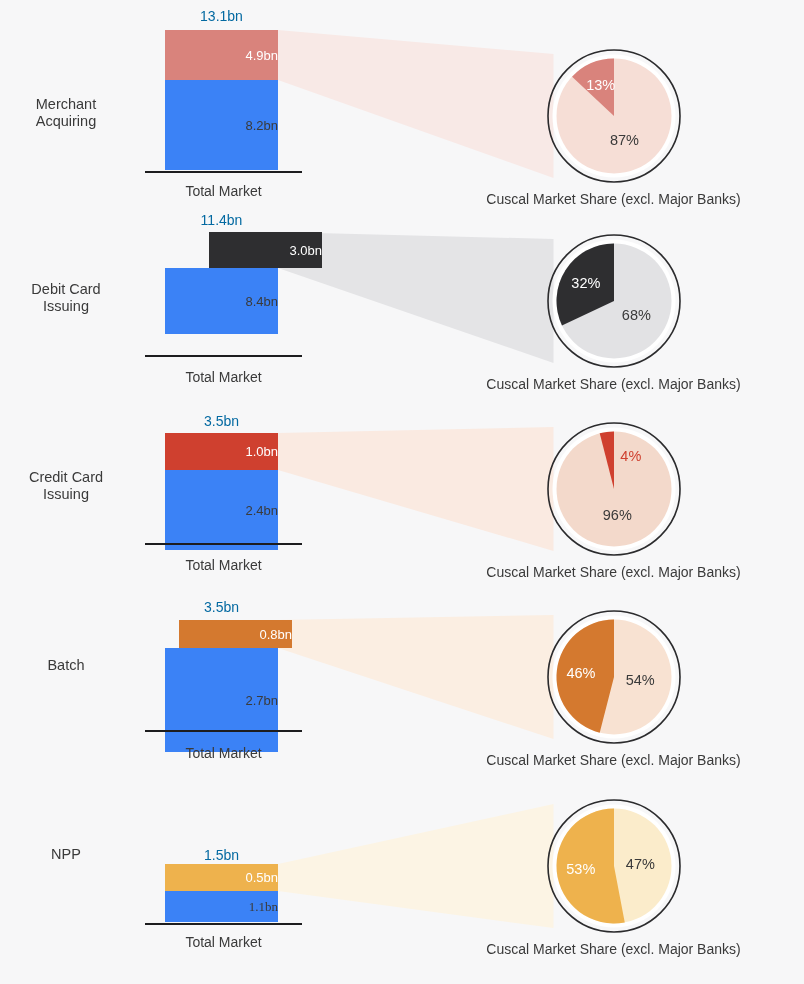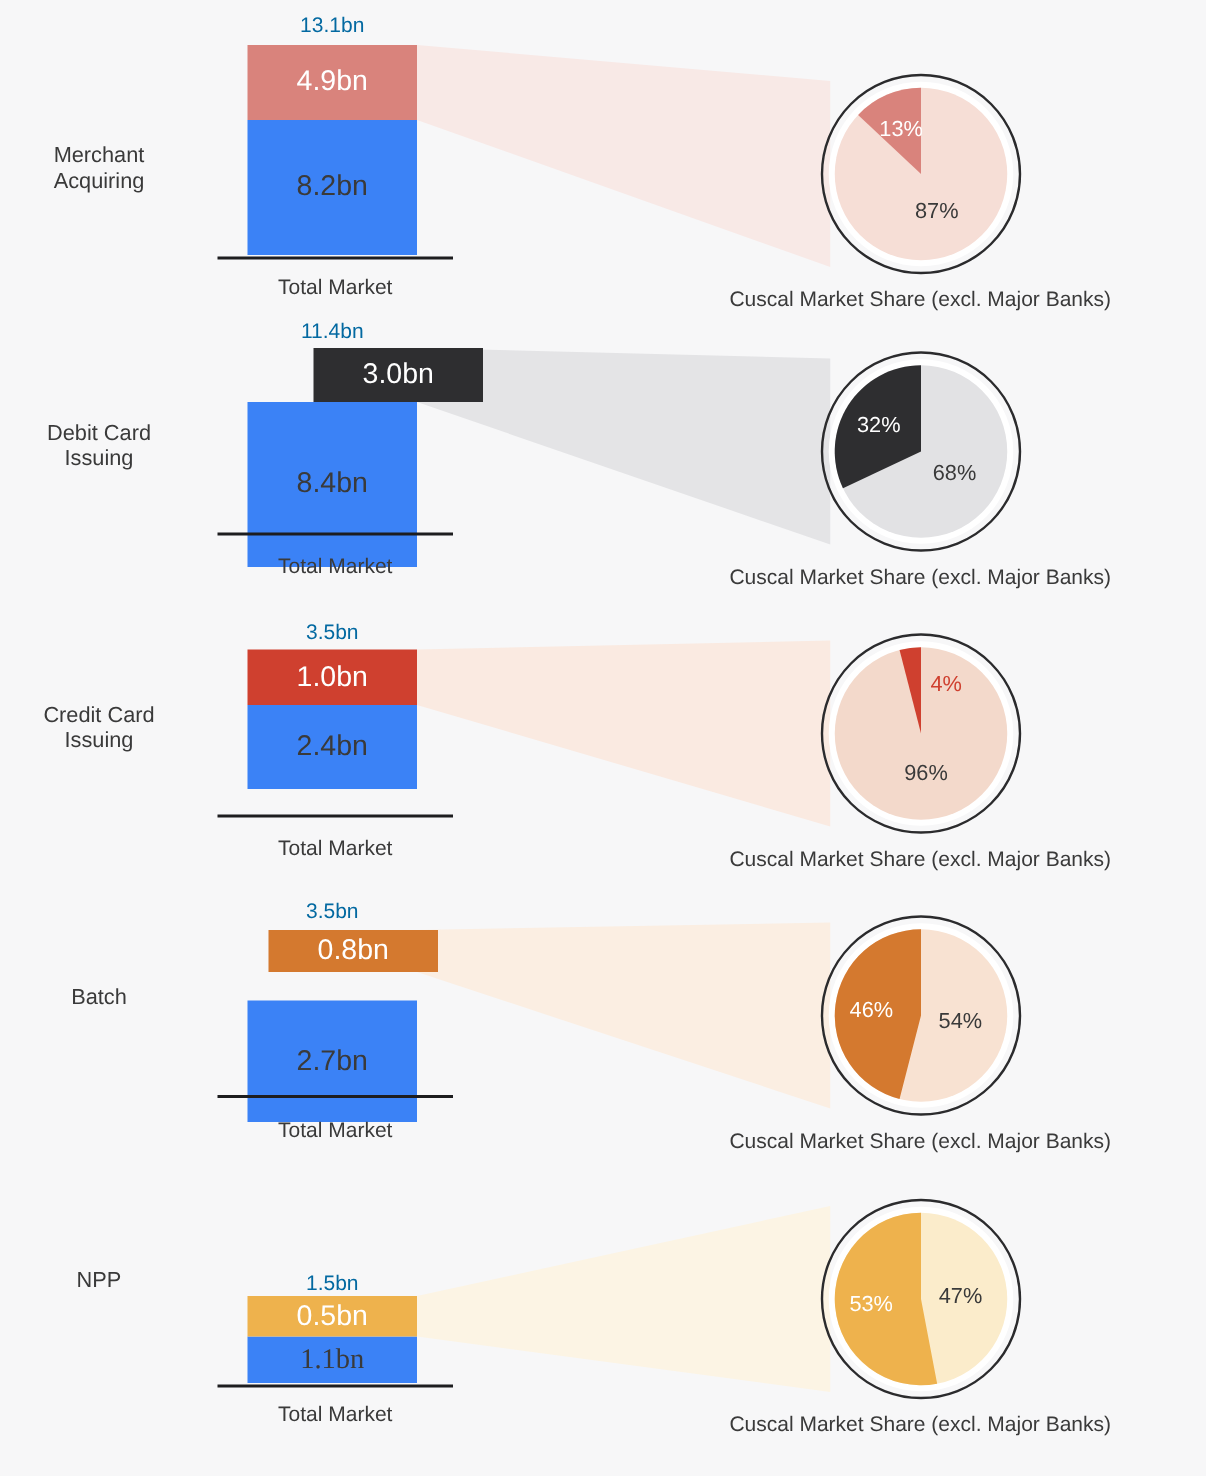--- a/index.html
+++ b/index.html
@@ -40,22 +40,22 @@
     font-size: 14px;
     color: #0369a1;
   }
   .bar-seg {
     position: absolute;
     left: 0;
     width: 113px;
     box-sizing: border-box;
     display: flex;
     align-items: center;
-    justify-content: center;
-    font-size: 19px;
+    justify-content: flex-end;
+    font-size: 13px;
   }
   .bar-seg.top { color: #ffffff; }
   .bar-seg.bottom {
     background: #3b82f6;
     color: #3a3a3a;
   }
   .axis-line {
     position: absolute;
     left: 145px;
     width: 157px;
@@ -120,60 +120,60 @@
       <circle cx="75" cy="75" r="57.5" fill="#f6ded6"></circle>
       <path d="M 75 75 L 75 17.5 A 57.5 57.5 0 0 0 33.08430392326885 35.63854140910039 Z" fill="#d9837c"></path>
       <circle cx="75" cy="75" r="66" fill="none" stroke="#2b2b2d" stroke-width="1.6"></circle>
       <text x="61.75511784733008" y="49.392883233439235" text-anchor="middle" fill="#ffffff" class="pct">13%</text>
       <text x="85.50456170728992" y="104.27460984934132" text-anchor="middle" fill="#3a3a3a" class="pct">87%</text>
     </svg>
     <div class="pie-caption" style="left: 357.5px; top: 191px;">Cuscal Market Share (excl. Major Banks)</div>
     <div class="cat-label" style="top: 281px;">Debit Card
 Issuing</div>
     <div class="bar-total" style="top: 212px; left: 165px;">11.4bn</div>
-    <div class="bar-seg bottom" style="left: 165px; top: 268px; height: 110px;">
+    <div class="bar-seg bottom" style="left: 165px; top: 268px; height: 66px;">
       <span>8.4bn</span>
     </div>
     <div class="bar-seg top" style="left: 165px; top: 232px; height: 36px; background: rgb(46, 46, 48); margin-left: 44px;">
       <span>3.0bn</span>
     </div>
     <div class="axis-line" style="top: 355px;"></div>
     <div class="axis-caption" style="top: 369px;">Total Market</div>
     <svg width="150" height="150" viewBox="0 0 150 150" class="pie-svg" style="position: absolute; left: 538.5px; top: 226px;">
       <circle cx="75" cy="75" r="61.5" fill="#ffffff"></circle>
       <circle cx="75" cy="75" r="57.5" fill="#e2e2e4"></circle>
       <path d="M 75 75 L 75 17.5 A 57.5 57.5 0 0 0 22.97244448320388 99.48230926499167 Z" fill="#2e2e30"></path>
       <circle cx="75" cy="75" r="66" fill="none" stroke="#2b2b2d" stroke-width="1.6"></circle>
       <text x="46.8416636845078" y="62.13017638745046" text-anchor="middle" fill="#ffffff" class="pct">32%</text>
       <text x="97.3324736295283" y="94.17261872719448" text-anchor="middle" fill="#3a3a3a" class="pct">68%</text>
     </svg>
     <div class="pie-caption" style="left: 357.5px; top: 376px;">Cuscal Market Share (excl. Major Banks)</div>
     <div class="cat-label" style="top: 469px;">Credit Card
 Issuing</div>
     <div class="bar-total" style="top: 413px; left: 165px;">3.5bn</div>
-    <div class="bar-seg bottom" style="left: 165px; top: 470px; height: 56px;">
+    <div class="bar-seg bottom" style="left: 165px; top: 470px; height: 80px;">
       <span>2.4bn</span>
     </div>
     <div class="bar-seg top" style="left: 165px; top: 433px; height: 37px; background: rgb(207, 64, 47);">
       <span>1.0bn</span>
     </div>
     <div class="axis-line" style="top: 543px;"></div>
     <div class="axis-caption" style="top: 557px;">Total Market</div>
     <svg width="150" height="150" viewBox="0 0 150 150" class="pie-svg" style="position: absolute; left: 538.5px; top: 414px;">
       <circle cx="75" cy="75" r="61.5" fill="#ffffff"></circle>
       <circle cx="75" cy="75" r="57.5" fill="#f3d9cb"></circle>
       <path d="M 75 75 L 75 17.5 A 57.5 57.5 0 0 0 60.70033148802086 19.306468235103708 Z" fill="#cf402f"></path>
       <circle cx="75" cy="75" r="66" fill="none" stroke="#2b2b2d" stroke-width="1.6"></circle>
       <text x="91.8112041304378" y="46.92645136558062" text-anchor="middle" fill="#cf402f" class="pct">4%</text>
       <text x="78.31506402777585" y="106.24143384976794" text-anchor="middle" fill="#3a3a3a" class="pct">96%</text>
     </svg>
     <div class="pie-caption" style="left: 357.5px; top: 564px;">Cuscal Market Share (excl. Major Banks)</div>
     <div class="cat-label" style="top: 657px;">Batch</div>
     <div class="bar-total" style="top: 599px; left: 165px;">3.5bn</div>
-    <div class="bar-seg bottom" style="left: 165px; top: 648px; height: 81px; margin-top: 19px;">
+    <div class="bar-seg bottom" style="left: 165px; top: 648px; height: 104px;">
       <span>2.7bn</span>
     </div>
     <div class="bar-seg top" style="left: 165px; top: 620px; height: 28px; background: rgb(212, 121, 47); margin-left: 14px;">
       <span>0.8bn</span>
     </div>
     <div class="axis-line" style="top: 730px;"></div>
     <div class="axis-caption" style="top: 745px;">Total Market</div>
     <svg width="150" height="150" viewBox="0 0 150 150" class="pie-svg" style="position: absolute; left: 538.5px; top: 602px;">
       <circle cx="75" cy="75" r="61.5" fill="#ffffff"></circle>
       <circle cx="75" cy="75" r="57.5" fill="#f8e2d2"></circle>

